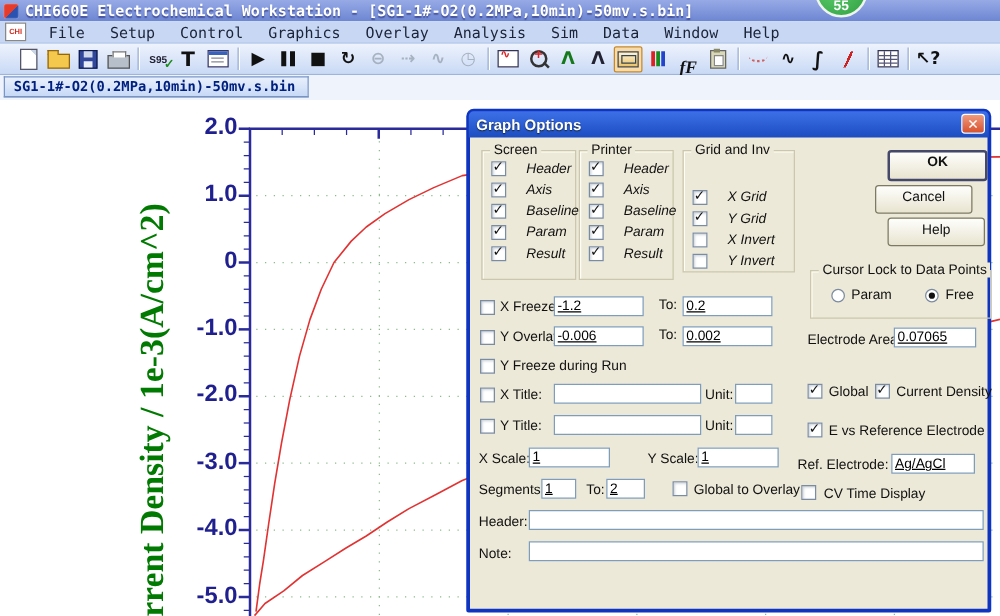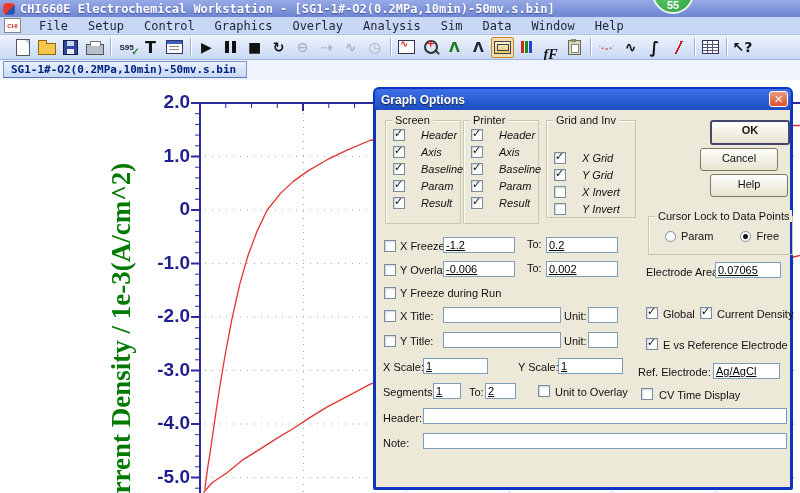--- a/index.html
+++ b/index.html
@@ -426,21 +426,21 @@
     <span class="abs" style="left:7px;top:271px;">X Scale:</span>
     <input class="txt" style="left: 47px; top: 268px; width: 65px;" readonly="" value="1">
     <span class="abs" style="left:142px;top:271px;">Y Scale:</span>
     <input class="txt" style="left: 182px; top: 268px; width: 65px;" readonly="" value="1">
 
     <span class="abs" style="left:7px;top:296px;">Segments:</span>
     <input class="txt" style="left: 57px; top: 293px; width: 28px;" readonly="" value="1">
     <span class="abs" style="left:93px;top:296px;">To:</span>
     <input class="txt" style="left: 109px; top: 293px; width: 31px;" readonly="" value="2">
     <span class="cb" style="position:absolute;left:162px;top:295px;"></span>
-    <span class="abs" style="left:179px;top:296px;">Unit to Overlay</span>
+    <span class="abs" style="left:179px;top:296px;">Global to Overlay</span>
 
     <span class="cb on" style="position:absolute;left:270px;top:217px;"></span>
     <span class="abs" style="left:287px;top:218px;">Global</span>
     <span class="cb on" style="position:absolute;left:324px;top:217px;"></span>
     <span class="abs" style="left:341px;top:218px;">Current Density</span>
 
     <span class="cb on" style="position:absolute;left:270px;top:248px;"></span>
     <span class="abs" style="left:287px;top:249px;">E vs Reference Electrode</span>
 
     <span class="abs" style="left:262px;top:276px;">Ref. Electrode:</span>

